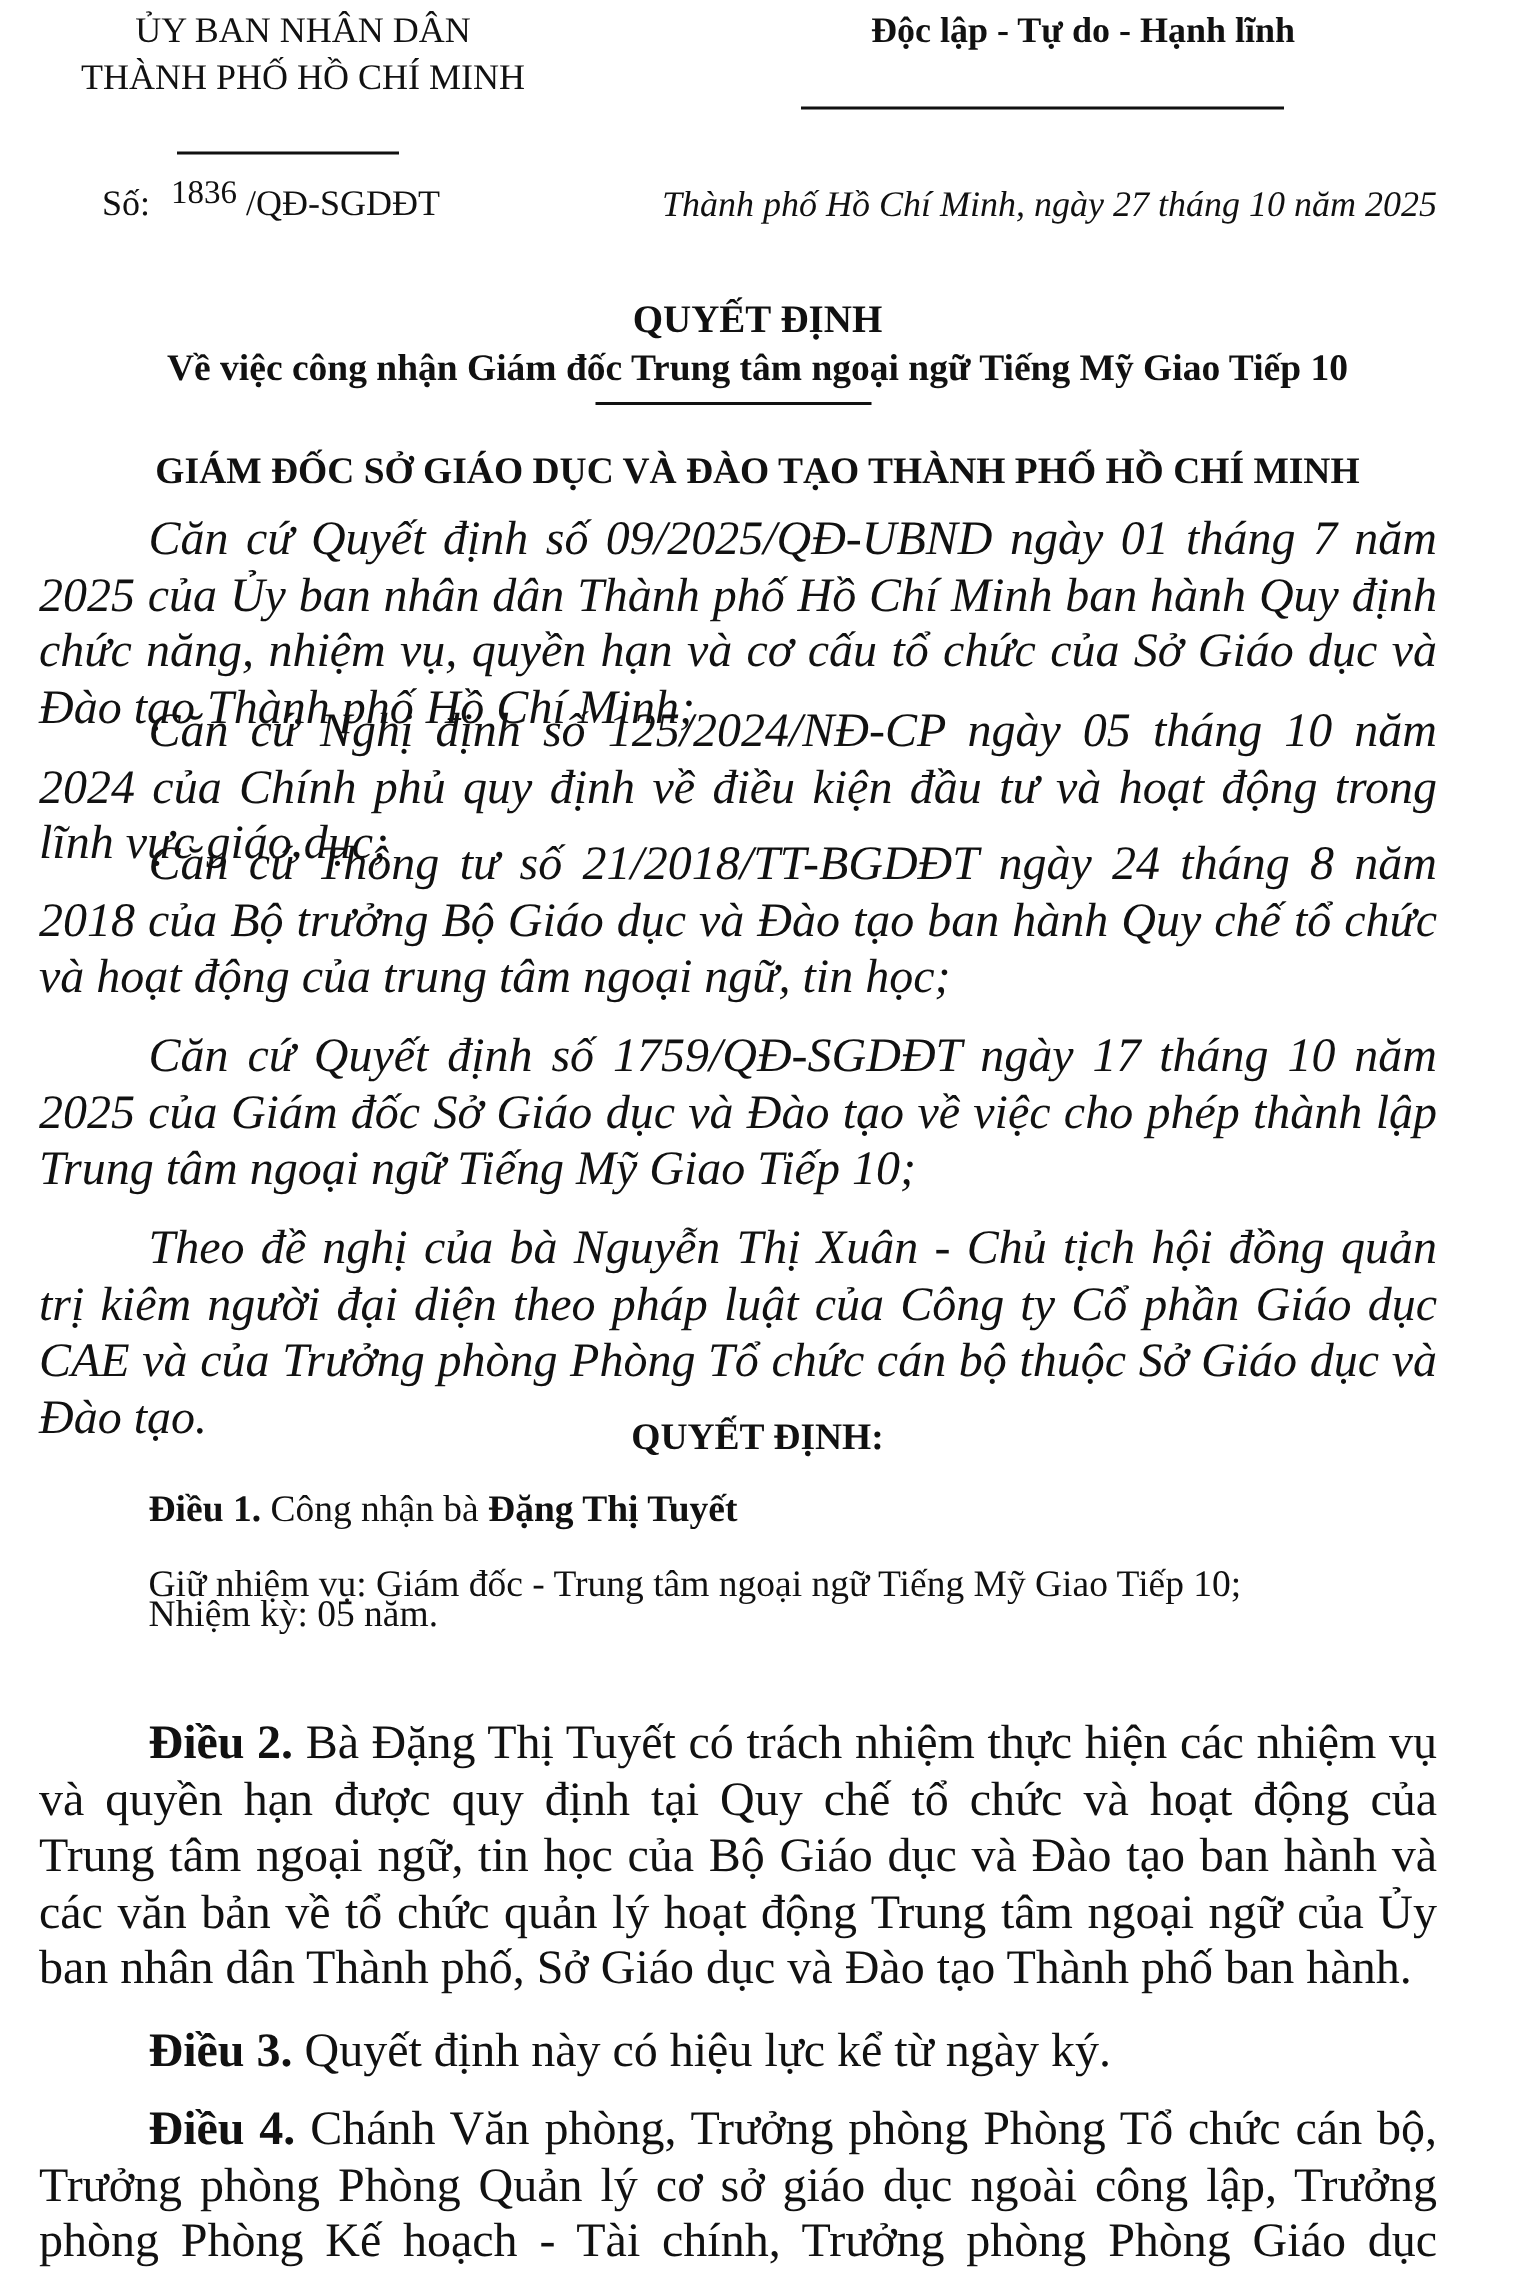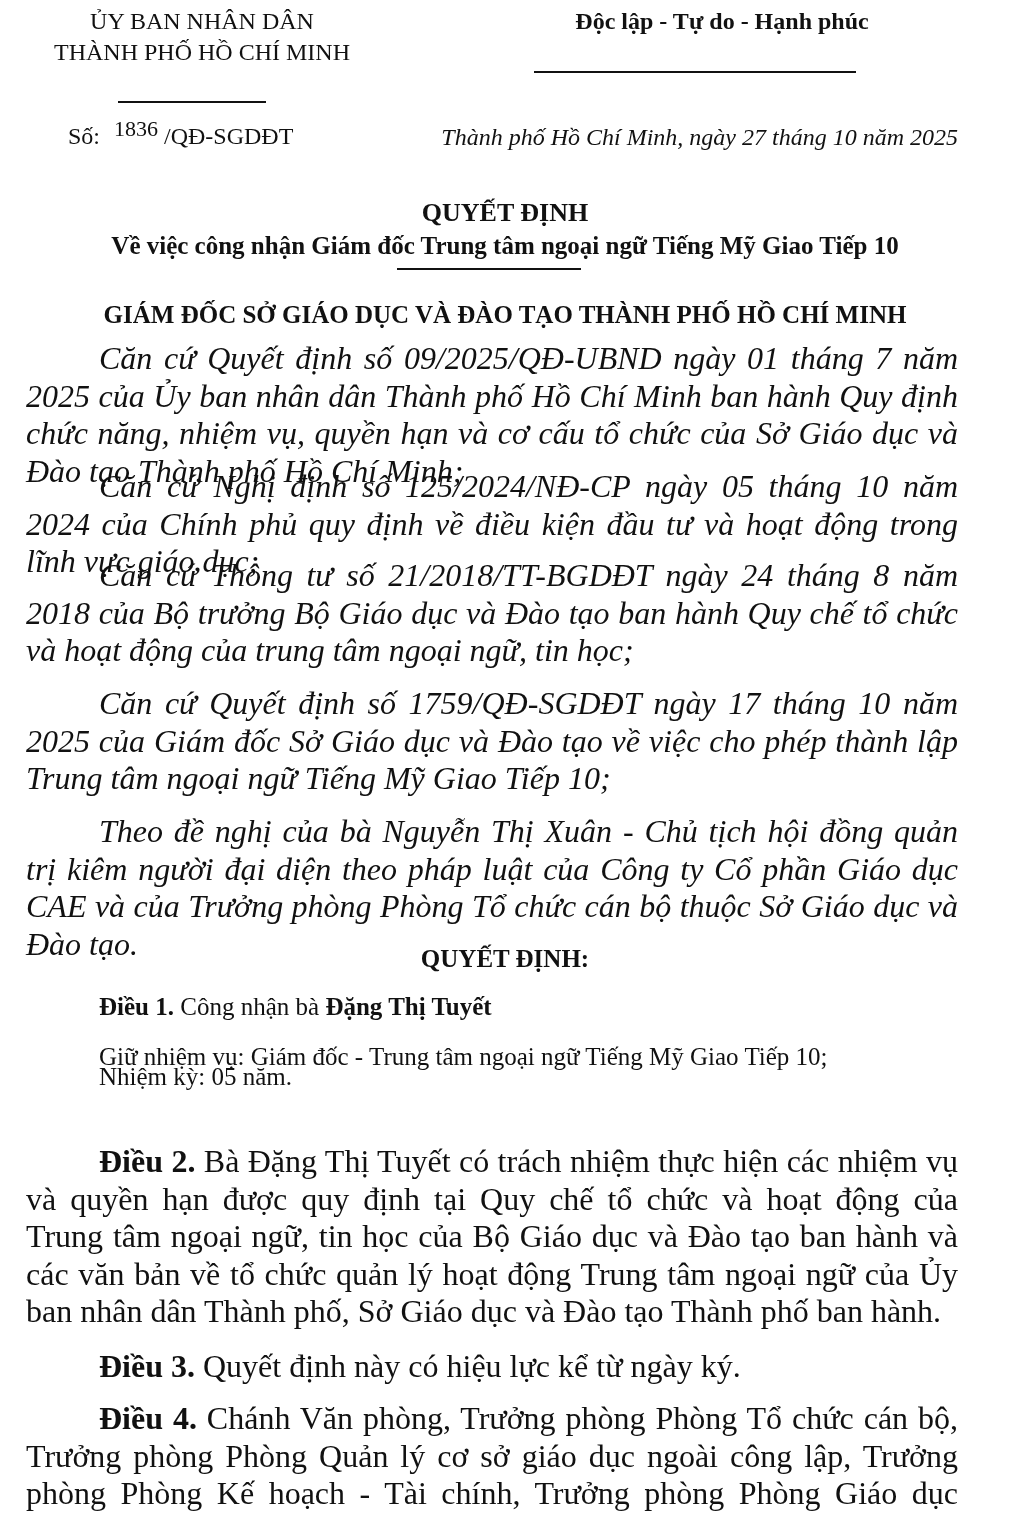--- a/index.html
+++ b/index.html
@@ -25,21 +25,21 @@
 </head>
 <body>
 
 <div class="hdr-left">
   <div>ỦY BAN NHÂN DÂN</div>
   <div>THÀNH PHỐ HỒ CHÍ MINH</div>
 </div>
 <div class="rule" style="left:118px; top:101px; width:148px;"></div>
 
 <div class="hdr-right">
-  <div>Độc lập - Tự do - Hạnh phúc</div>
+  <div>Độc lập - Tự do - Hạnh lĩnh</div>
 </div>
 <div class="rule" style="left:534px; top:71px; width:322px;"></div>
 
 <div class="number-line">
   <span>Số:</span><span class="num">1836</span><span>/QĐ-SGDĐT</span>
 </div>
 <div class="date-line">Thành phố Hồ Chí Minh, ngày 27 tháng 10 năm 2025</div>
 
 <div class="title" style="top:198px;">QUYẾT ĐỊNH</div>
 <div class="title" style="top:232px; font-size:25px;">Về việc công nhận Giám đốc Trung tâm ngoại ngữ Tiếng Mỹ Giao Tiếp 10</div>

